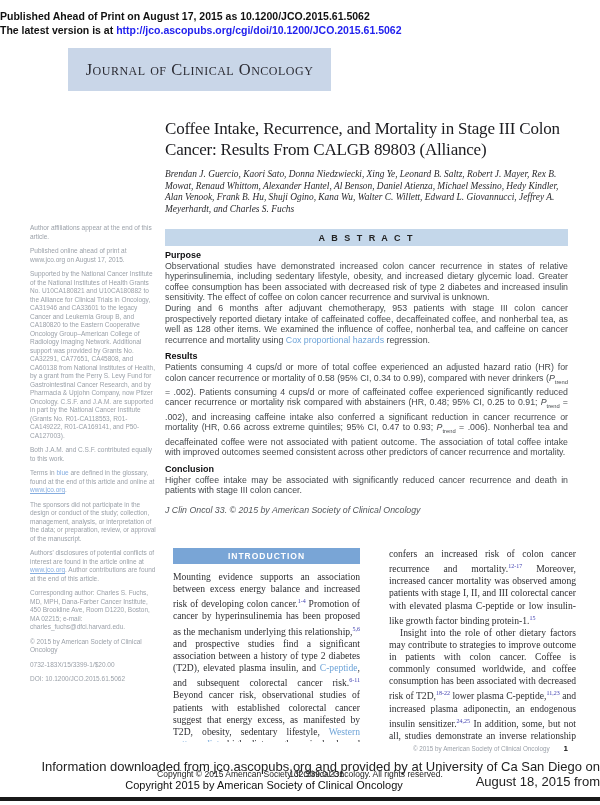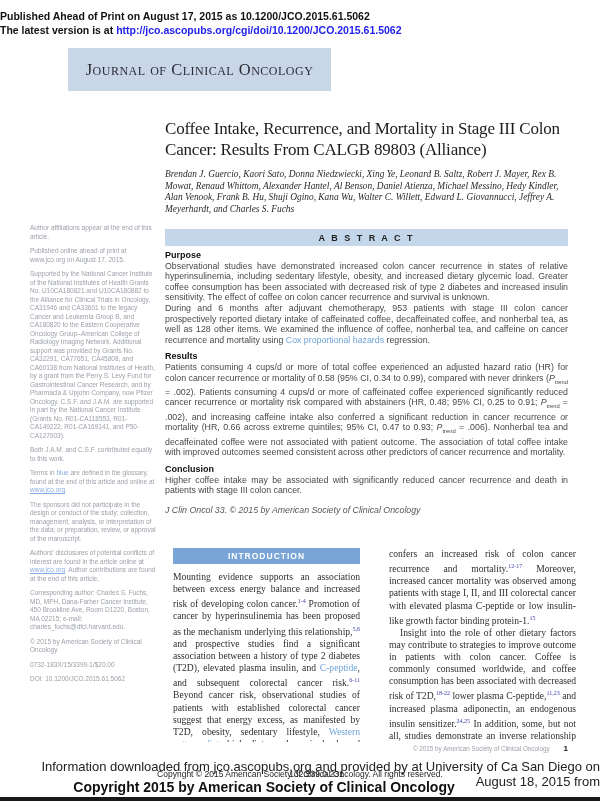--- a/index.html
+++ b/index.html
@@ -53,21 +53,21 @@
   .f-page{position:absolute;top:744px;left:165px;width:403px;text-align:right;
           font-size:6.3px;color:#9ba1a9;}
   .f-pagenum{font-weight:bold;color:#111;font-size:8px;margin-left:14px;}
   .f-info{position:absolute;top:759px;left:0;width:600px;text-align:right;
           font-size:13px;color:#222;}
   .f-copy{position:absolute;top:769px;left:0;width:600px;text-align:center;
           font-size:8.5px;color:#222;}
   .ip-overlay{position:absolute;top:0;left:50%;transform:translateX(-38%);
               font-size:8.5px;color:#222;padding-left:16px;}
   .f-bold{position:absolute;top:779px;left:0;width:528px;text-align:center;
-          font-size:14px;font-weight:bold;color:#111;}
+          font-size:11px;font-weight:normal;color:#111;}
   .bottom-bar{position:absolute;top:797px;left:0;width:600px;height:4px;background:#191919;}
 </style>
 </head>
 <body>
 
 <div class="page">
 
   <div class="top-note">
     <div>Published Ahead of Print on August 17, 2015 as 10.1200/JCO.2015.61.5062</div>
     <div><span>The latest version is at </span><a class="link-bright" href="#">http://jco.ascopubs.org/cgi/doi/10.1200/JCO.2015.61.5062</a></div>

